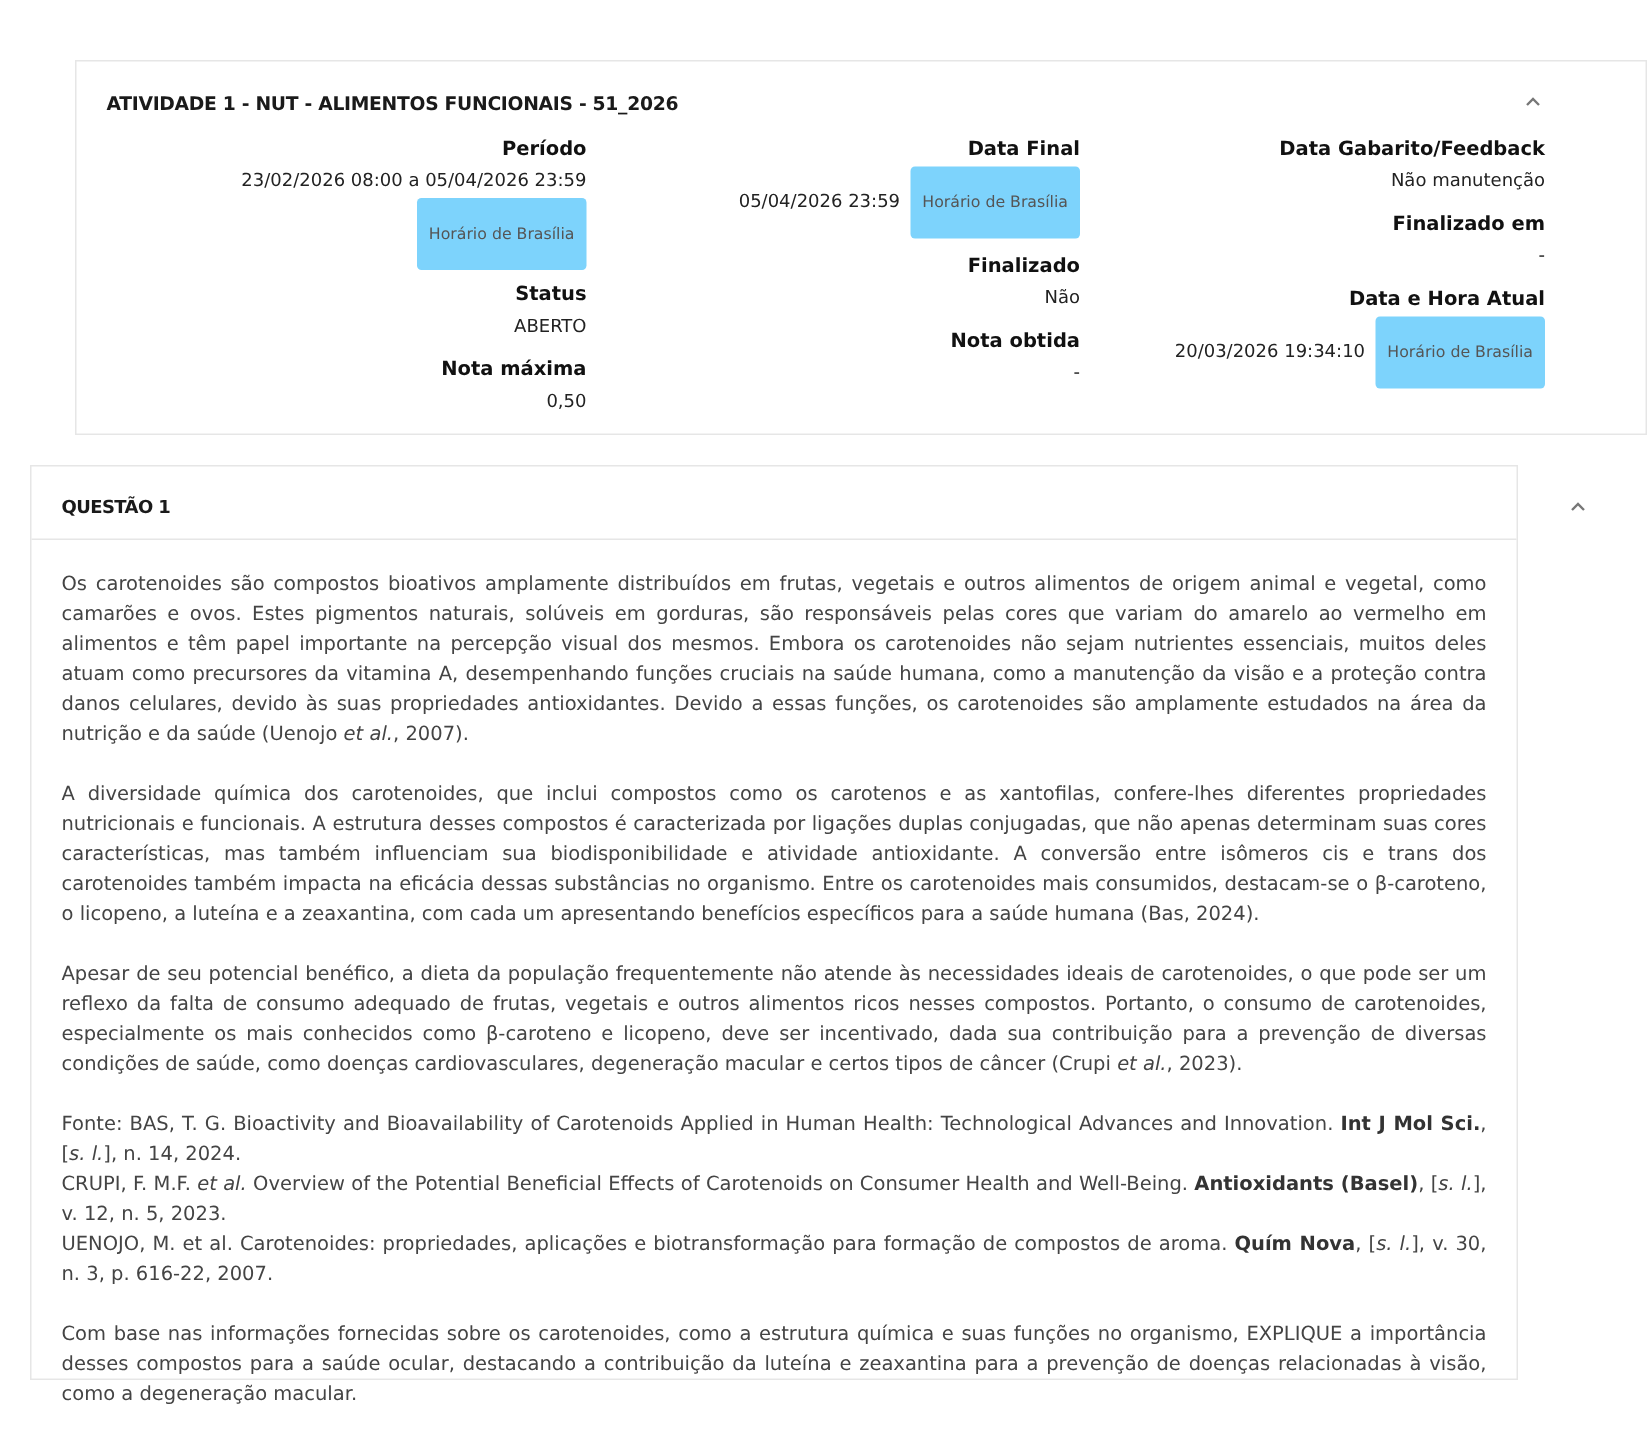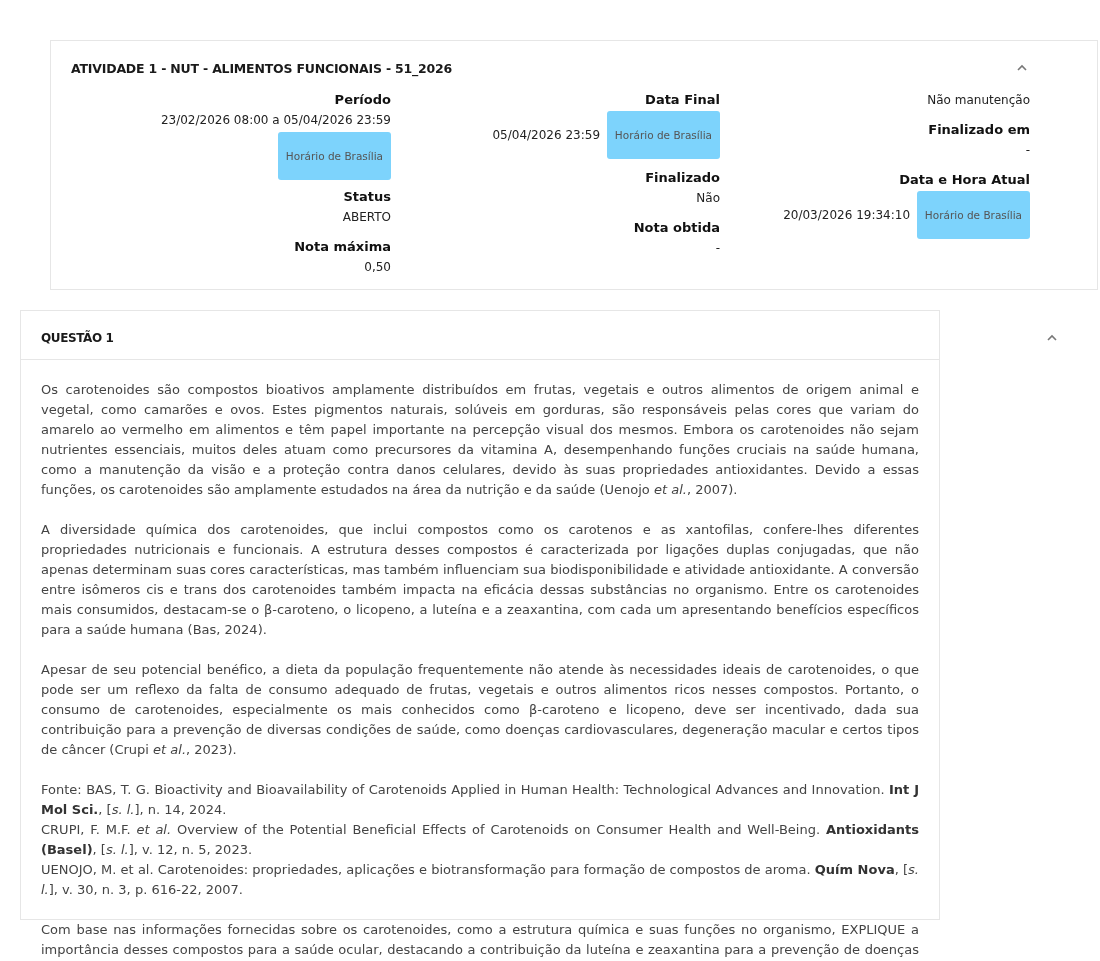--- a/index.html
+++ b/index.html
@@ -67,21 +67,21 @@
       line-height: 16px;
       vertical-align: middle;
     }
     .badge.block { margin-top: 3px; }
     .inline-badge { margin-left: 3px; }
 
     .question-card {
       position: absolute;
       left: 20px;
       top: 310px;
-      width: 920px;
+      width: 992px;
       height: 610px;
       border: 1px solid #e6e6e6;
       background: #fff;
     }
     .question-header {
       height: 49px;
       border-bottom: 1px solid #e6e6e6;
       position: relative;
     }
     .question-title {
@@ -145,20 +145,21 @@
       <div class="field-value">Não</div>
     </div>
     <div class="field" style="margin-top:12px;">
       <div class="field-label">Nota obtida</div>
       <div class="field-value">-</div>
     </div>
   </div>
 
   <div class="col col3">
     <div class="field">
+      <div class="field-label">Data Gabarito/Feedback</div>
       <div class="field-value">Não manutenção</div>
     </div>
     <div class="field" style="margin-top:12px;">
       <div class="field-label">Finalizado em</div>
       <div class="field-value">-</div>
     </div>
     <div class="field" style="margin-top:12px;">
       <div class="field-label">Data e Hora Atual</div>
       <div class="field-value">
         <span>20/03/2026 19:34:10</span>

